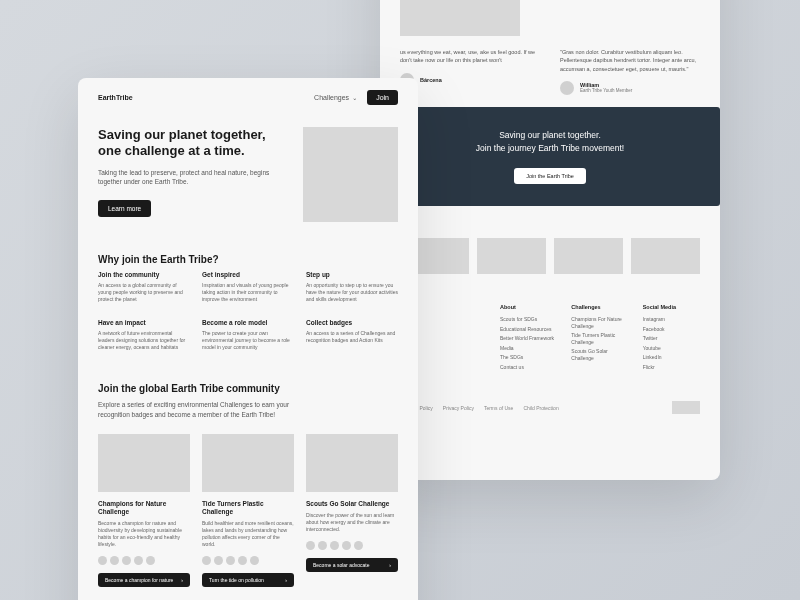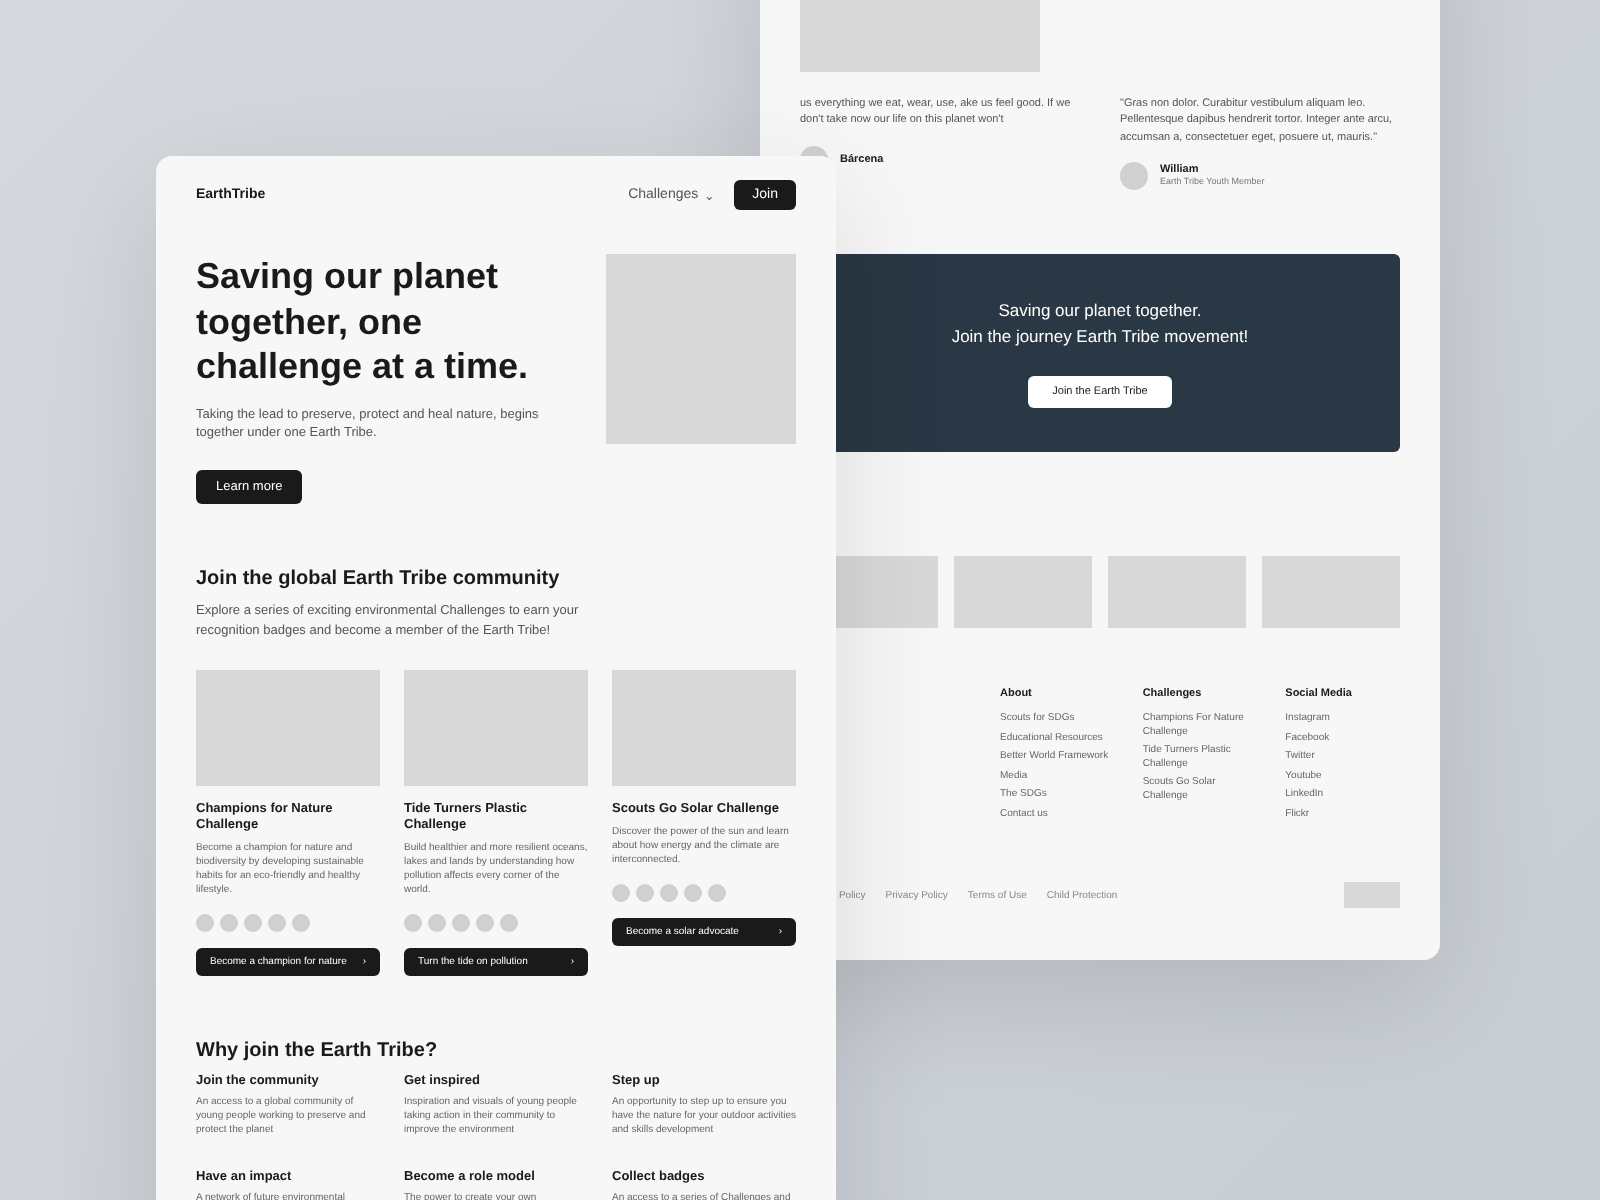--- a/index.html
+++ b/index.html
@@ -8,21 +8,21 @@
 .s1{left:78px;top:78px;width:340px;height:600px}
 .s2{left:380px;top:-80px;width:340px;height:560px}
 .nav{display:flex;justify-content:space-between;align-items:center;padding:12px 20px;font-size:7px}
 .brand{font-weight:700;color:#1a1a1a}
 .navR{display:flex;align-items:center;gap:10px}
 .navL{color:#555;display:flex;align-items:center;gap:3px}
 .chev{font-size:6px}
 .joinB{background:#1a1a1a;color:#fff;padding:4px 9px;border-radius:3px;font-size:7px;font-weight:500}
 .hero{padding:10px 20px;display:flex;gap:18px}
 .heroT{flex:1}
-.h1{font-size:18px;font-weight:700;color:#1a1a1a;line-height:1.25;margin-bottom:8px}
+.h1{font-size:13px;font-weight:700;color:#1a1a1a;line-height:1.25;margin-bottom:8px}
 .sub{font-size:6.5px;color:#555;line-height:1.5;margin-bottom:10px}
 .btn{background:#1a1a1a;color:#fff;padding:5px 10px;border-radius:3px;font-size:6.5px;display:inline-block}
 .ph{background:#d8d8d8}
 .heroI{width:95px;height:95px}
 .sec{padding:22px 20px 10px}
 .h2{font-size:10px;font-weight:700;color:#1a1a1a;margin-bottom:6px}
 .secD{font-size:6.5px;color:#555;line-height:1.5;margin-bottom:14px;max-width:200px}
 .g3{display:grid;grid-template-columns:repeat(3,1fr);gap:12px}
 .card{}
 .cImg{width:100%;height:58px;margin-bottom:8px}
@@ -33,21 +33,21 @@
 .cBtn{background:#1a1a1a;color:#fff;padding:4px 7px;border-radius:3px;font-size:5px;display:flex;align-items:center;justify-content:space-between}
 .ar{font-size:5px}
 .fT{font-size:6.5px;font-weight:700;color:#1a1a1a;margin-bottom:4px}
 .fD{font-size:5px;color:#666;line-height:1.4}
 .tst{padding:12px 20px;display:grid;grid-template-columns:1fr 1fr;gap:20px}
 .tQ{font-size:5.5px;color:#555;line-height:1.5;margin-bottom:8px}
 .tA{display:flex;align-items:center;gap:6px}
 .av{width:14px;height:14px;border-radius:50%;background:#d0d0d0}
 .tN{font-size:5.5px;font-weight:700;color:#1a1a1a}
 .tR{font-size:4.5px;color:#777}
-.cta{background:#2a3744;margin:20px;padding:22px;text-align:center;border-radius:3px}
+.cta{background:#2a3744;padding:22px;text-align:center;border-radius:3px}
 .ctaT{color:#fff;font-size:8.5px;line-height:1.5;margin-bottom:10px}
 .ctaB{background:#fff;color:#1a1a1a;padding:5px 12px;border-radius:3px;font-size:5.5px;display:inline-block;font-weight:500}
 .pSec{padding:10px 20px}
 .pH{font-size:9px;font-weight:700;color:#1a1a1a;margin-bottom:12px}
 .pG{display:flex;gap:8px}
 .pI{flex:1;height:36px;background:#d8d8d8}
 .ftr{padding:20px;display:grid;grid-template-columns:1.5fr 1fr 1fr 1fr;gap:14px;font-size:5px}
 .fCT{font-weight:700;color:#1a1a1a;margin-bottom:6px;font-size:5.5px}
 .fCL{color:#666;margin-bottom:3px;line-height:1.3}
 .btm{padding:8px 20px;display:flex;justify-content:space-between;align-items:center;font-size:5px;color:#888}
@@ -153,20 +153,49 @@
   </div>
   <div class="hero">
     <div class="heroT">
       <div class="h1">Saving our planet together, one challenge at a time.</div>
       <div class="sub">Taking the lead to preserve, protect and heal nature, begins together under one Earth Tribe.</div>
       <div class="btn">Learn more</div>
     </div>
     <div class="ph heroI"></div>
   </div>
   <div class="sec">
+    <div class="h2">Why join the Earth Tribe?</div>
+    <div class="g3" style="row-gap:16px">
+      <div>
+          <div class="fT">Join the community</div>
+          <div class="fD">An access to a global community of young people working to preserve and protect the planet</div>
+        </div>
+      <div>
+          <div class="fT">Get inspired</div>
+          <div class="fD">Inspiration and visuals of young people taking action in their community to improve the environment</div>
+        </div>
+      <div>
+          <div class="fT">Step up</div>
+          <div class="fD">An opportunity to step up to ensure you have the nature for your outdoor activities and skills development</div>
+        </div>
+      <div>
+          <div class="fT">Have an impact</div>
+          <div class="fD">A network of future environmental leaders designing solutions together for cleaner energy, oceans and habitats</div>
+        </div>
+      <div>
+          <div class="fT">Become a role model</div>
+          <div class="fD">The power to create your own environmental journey to become a role model in your community</div>
+        </div>
+      <div>
+          <div class="fT">Collect badges</div>
+          <div class="fD">An access to a series of Challenges and recognition badges and Action Kits</div>
+        </div>
+    </div>
+  </div>
+  <div class="sec">
     <div class="h2">Join the global Earth Tribe community</div>
     <div class="secD">Explore a series of exciting environmental Challenges to earn your recognition badges and become a member of the Earth Tribe!</div>
     <div class="g3">
       <div class="card">
         <div class="ph cImg"></div>
         <div class="cT">Champions for Nature Challenge</div>
         <div class="cD">Become a champion for nature and biodiversity by developing sustainable habits for an eco-friendly and healthy lifestyle.</div>
         <div class="dots">
             <div class="dot"></div>
             <div class="dot"></div>
@@ -206,42 +235,13 @@
             <div class="dot"></div>
             <div class="dot"></div>
           </div>
         <div class="cBtn">
             <span>Become a solar advocate</span>
             <span class="ar">›</span>
           </div>
       </div>
     </div>
   </div>
-  <div class="sec">
-    <div class="h2">Why join the Earth Tribe?</div>
-    <div class="g3" style="row-gap:16px">
-      <div>
-          <div class="fT">Join the community</div>
-          <div class="fD">An access to a global community of young people working to preserve and protect the planet</div>
-        </div>
-      <div>
-          <div class="fT">Get inspired</div>
-          <div class="fD">Inspiration and visuals of young people taking action in their community to improve the environment</div>
-        </div>
-      <div>
-          <div class="fT">Step up</div>
-          <div class="fD">An opportunity to step up to ensure you have the nature for your outdoor activities and skills development</div>
-        </div>
-      <div>
-          <div class="fT">Have an impact</div>
-          <div class="fD">A network of future environmental leaders designing solutions together for cleaner energy, oceans and habitats</div>
-        </div>
-      <div>
-          <div class="fT">Become a role model</div>
-          <div class="fD">The power to create your own environmental journey to become a role model in your community</div>
-        </div>
-      <div>
-          <div class="fT">Collect badges</div>
-          <div class="fD">An access to a series of Challenges and recognition badges and Action Kits</div>
-        </div>
-    </div>
-  </div>
 </div>
 
 </body></html>

